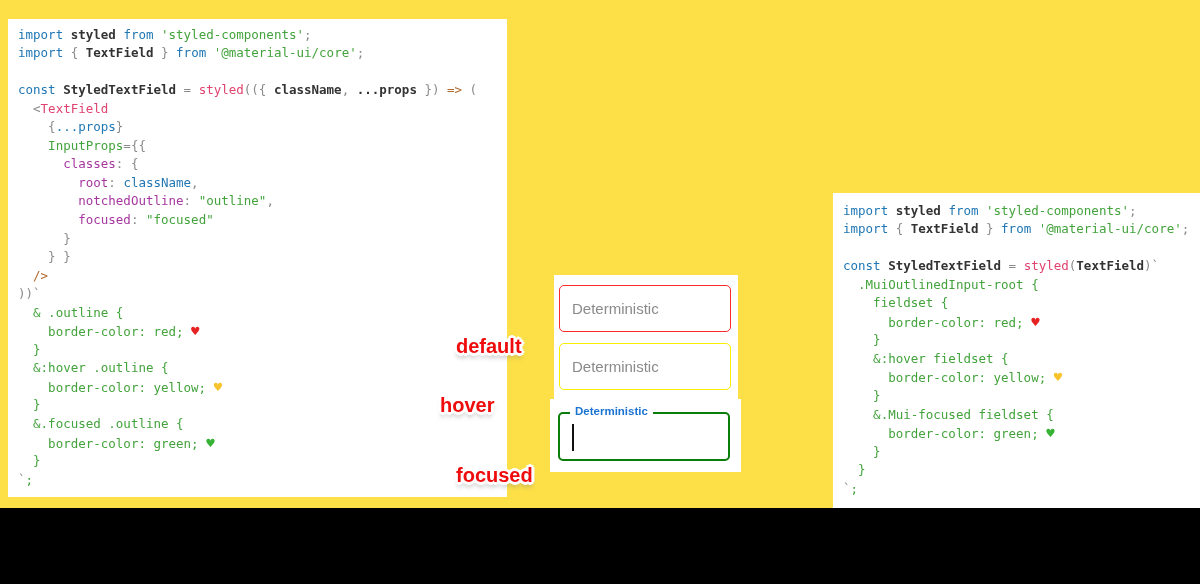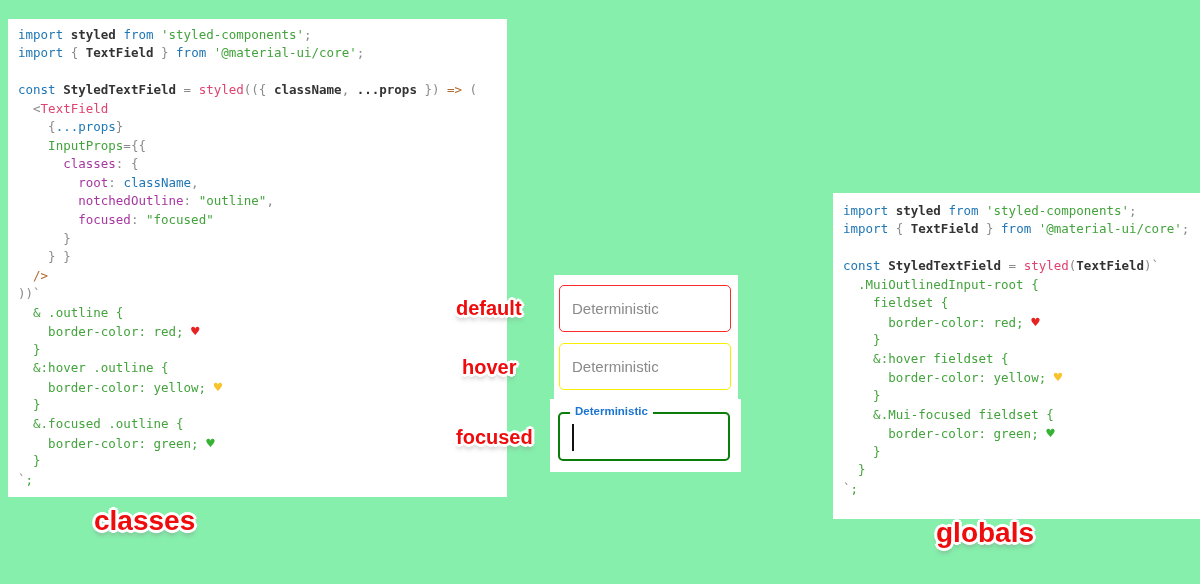--- a/index.html
+++ b/index.html
@@ -1,16 +1,16 @@
 <!DOCTYPE html>
 <html><head>
 <meta charset="utf-8">
 <style>
   html,body{margin:0;padding:0;background:#000;}
-  #stage{position:relative;width:1200px;height:584px;background:#86efac;overflow:hidden;
+  #stage{position:relative;width:1200px;height:508px;background:#fde047;overflow:hidden;
          font-family:"DejaVu Sans Mono",monospace;}
   
   .code-panel{position:absolute;background:#ffffff;font-size:12.5px;line-height:18.55px;}
   #code-left{left:8px;top:6px;width:489px;height:471px;padding:7px 0 0 10px;}
   #code-right{left:833px;top:180px;width:365px;height:317px;padding:9px 0 0 10px;}
   .code-line{white-space:pre;height:18.55px;}
   .tk-kw{color:#2077b4;}
   .tk-id{color:#333333;font-weight:bold;}
   .tk-pun{color:#8a8a8a;}
   .tk-str{color:#43a33c;}
@@ -37,25 +37,25 @@
       font-family:"Liberation Sans",sans-serif;font-size:11.5px;font-weight:bold;color:#1b74d2;}
   #tf-cursor{position:absolute;left:572px;top:424px;width:1.5px;height:27px;background:#111;}
   
   .sticker{position:absolute;font-family:"Liberation Sans",sans-serif;font-weight:bold;
       color:#ee0c0c;
       text-shadow:
         -2px -2px 0 #fff, -2px 0 0 #fff, -2px 2px 0 #fff,
          0 -2px 0 #fff,  0 2px 0 #fff,
          2px -2px 0 #fff, 2px 0 0 #fff, 2px 2px 0 #fff,
         -3px 0 0 #fff, 3px 0 0 #fff, 0 3px 0 #fff, 0 -3px 0 #fff,
-         0 5px 4px rgba(130,130,130,0.55);}
+         0 5px 4px rgba(130,130,130,0.55); margin-top: 38px;}
   .sticker-small{font-size:20px;}
   .sticker-big{font-size:28px;}
   #sticker-default{left:456px;top:297px;}
-  #sticker-hover{left:462px;top:356px;}
+  #sticker-hover{left:440px;top:356px;}
   #sticker-focused{left:456px;top:426px;}
   #sticker-classes{left:94px;top:505px;}
   #sticker-globals{left:936px;top:517px;}
 </style>
 </head>
 <body>
 
 <div id="stage">
 
   <pre id="code-left" class="code-panel"><div class="code-line"><span class="tk-kw">import </span><span class="tk-id">styled </span><span class="tk-kw">from </span><span class="tk-str">'styled-components'</span><span class="tk-pun">;</span></div><div class="code-line"><span class="tk-kw">import </span><span class="tk-pun">{ </span><span class="tk-id">TextField </span><span class="tk-pun">} </span><span class="tk-kw">from </span><span class="tk-str">'@material-ui/core'</span><span class="tk-pun">;</span></div><div class="code-line">&nbsp;</div><div class="code-line"><span class="tk-kw">const </span><span class="tk-id">StyledTextField </span><span class="tk-pun">= </span><span class="tk-pink">styled</span><span class="tk-pun">(({ </span><span class="tk-id">className</span><span class="tk-pun">, </span><span class="tk-id">...props </span><span class="tk-pun">}) </span><span class="tk-orange">=&gt; </span><span class="tk-pun">(</span></div><div class="code-line"><span class="tk-pun">  &lt;</span><span class="tk-pink">TextField</span></div><div class="code-line"><span class="tk-pun">    {</span><span class="tk-kw">...props</span><span class="tk-pun">}</span></div><div class="code-line"><span class="tk-str">    InputProps</span><span class="tk-pun">={{</span></div><div class="code-line"><span class="tk-purple">      classes</span><span class="tk-pun">: {</span></div><div class="code-line"><span class="tk-purple">        root</span><span class="tk-pun">: </span><span class="tk-kw">className</span><span class="tk-pun">,</span></div><div class="code-line"><span class="tk-purple">        notchedOutline</span><span class="tk-pun">: </span><span class="tk-str">"outline"</span><span class="tk-pun">,</span></div><div class="code-line"><span class="tk-purple">        focused</span><span class="tk-pun">: </span><span class="tk-str">"focused"</span></div><div class="code-line"><span class="tk-pun">      }</span></div><div class="code-line"><span class="tk-pun">    } }</span></div><div class="code-line"><span class="tk-orange">  /&gt;</span></div><div class="code-line"><span class="tk-pun">))`</span></div><div class="code-line"><span class="tk-css">  &amp; .outline {</span></div><div class="code-line"><span class="tk-css">    border-color: red; </span><span class="tk-heart-red">♥</span></div><div class="code-line"><span class="tk-css">  }</span></div><div class="code-line"><span class="tk-css">  &amp;:hover .outline {</span></div><div class="code-line"><span class="tk-css">    border-color: yellow; </span><span class="tk-heart-yellow">♥</span></div><div class="code-line"><span class="tk-css">  }</span></div><div class="code-line"><span class="tk-css">  &amp;.focused .outline {</span></div><div class="code-line"><span class="tk-css">    border-color: green; </span><span class="tk-heart-green">♥</span></div><div class="code-line"><span class="tk-css">  }</span></div><div class="code-line"><span class="tk-pun">`</span><span class="tk-css">;</span></div></pre>

